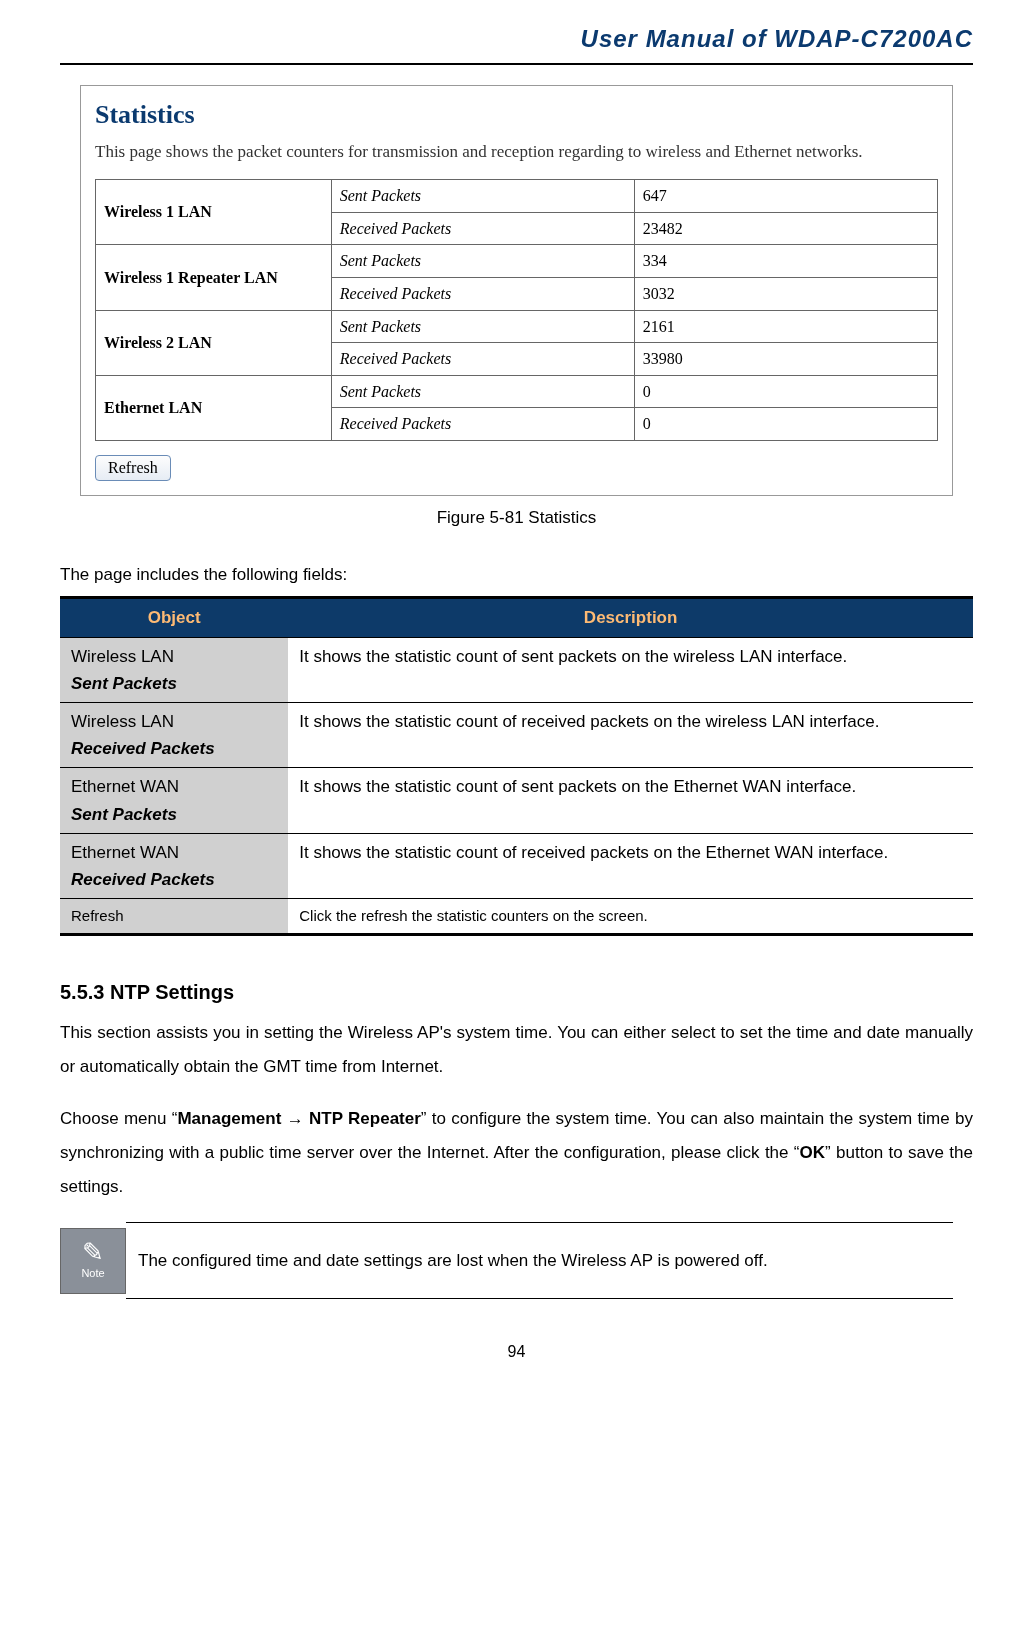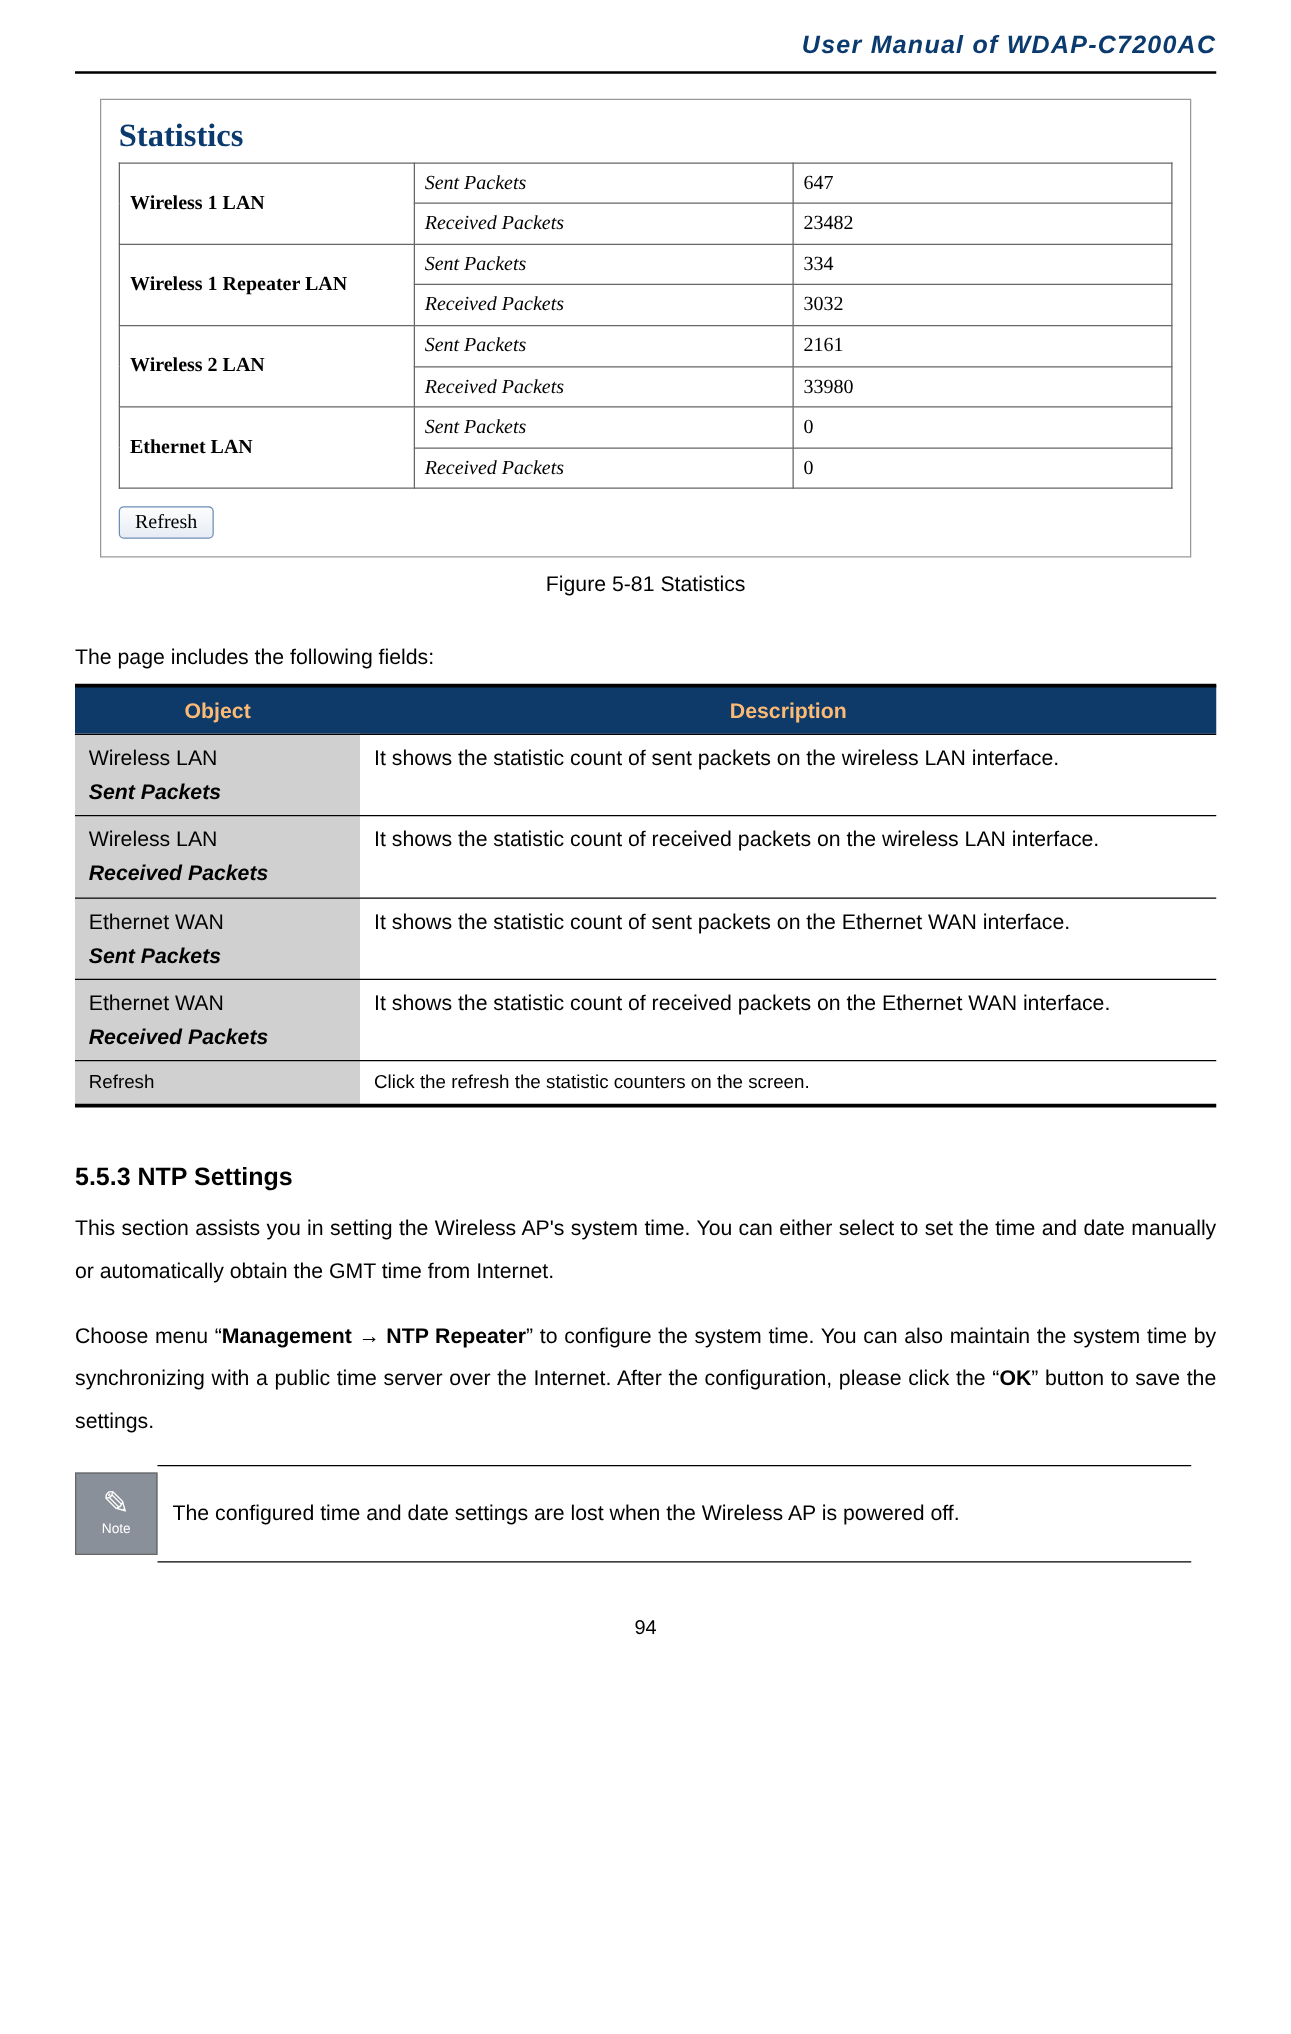--- a/index.html
+++ b/index.html
@@ -10,21 +10,21 @@
       box-sizing: border-box;
       font-size: 17px;
       line-height: 1.6;
       color: #000;
     }
     .header-title {
       text-align: right;
       font-style: italic;
       font-weight: bold;
       color: #0b3a6f;
-      font-size: 20px;
+      font-size: 24px;
       letter-spacing: 1px;
     }
     .header-rule {
       border: none;
       border-top: 2px solid #000;
       margin: 5px 0 20px 0;
     }
 
     .figure-panel {
       border: 1px solid #999;
@@ -175,20 +175,21 @@
     }
   </style>
 </head>
 <body>
 
 <div class="header-title">User Manual of WDAP-C7200AC</div>
 <hr class="header-rule">
 
 <div class="figure-panel">
   <div class="panel-title">Statistics</div>
+  <div class="panel-desc">This page shows the packet counters for transmission and reception regarding to wireless and Ethernet networks.</div>
 
   <table class="stats-table">
     <tbody>
       <tr>
         <td class="iface" rowspan="2">Wireless 1 LAN</td>
         <td class="metric">Sent Packets</td>
         <td class="val">647</td>
       </tr>
       <tr>
         <td class="metric">Received Packets</td>

